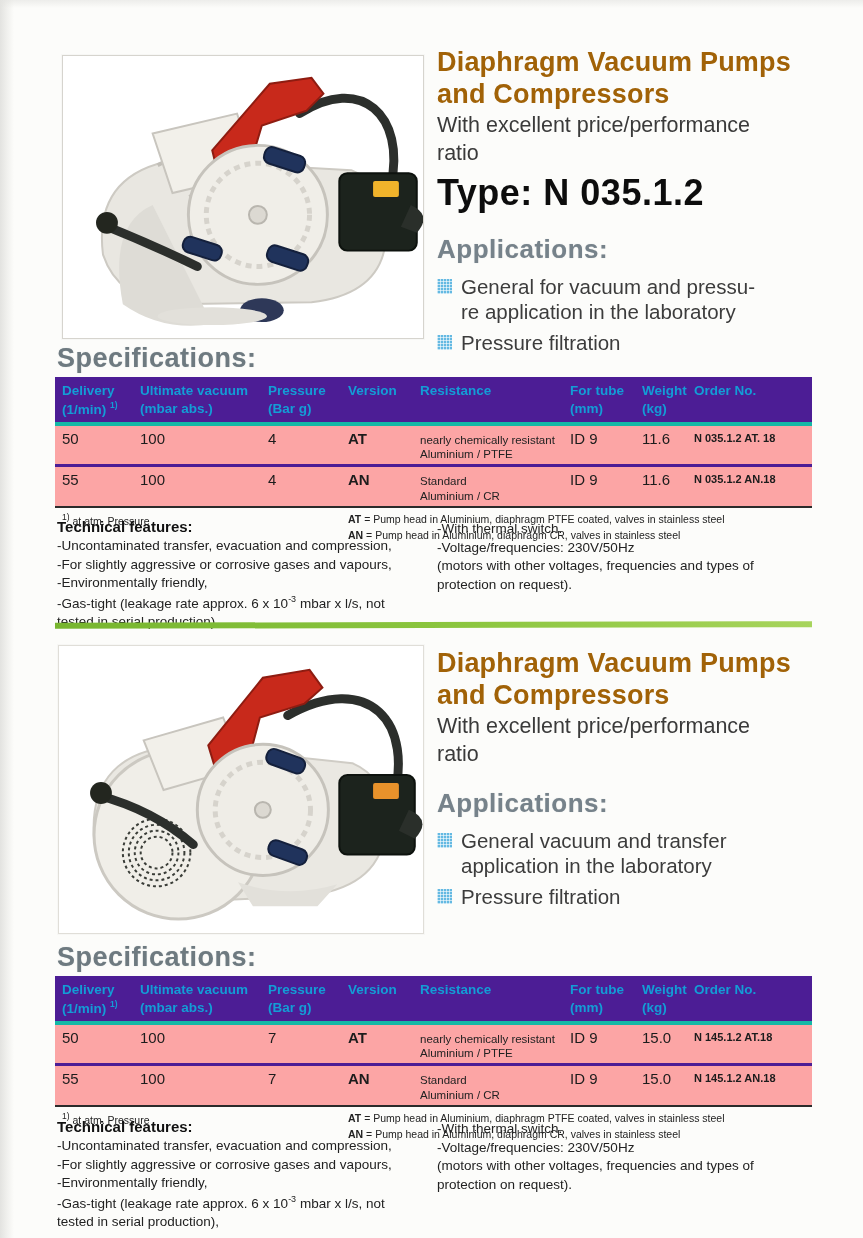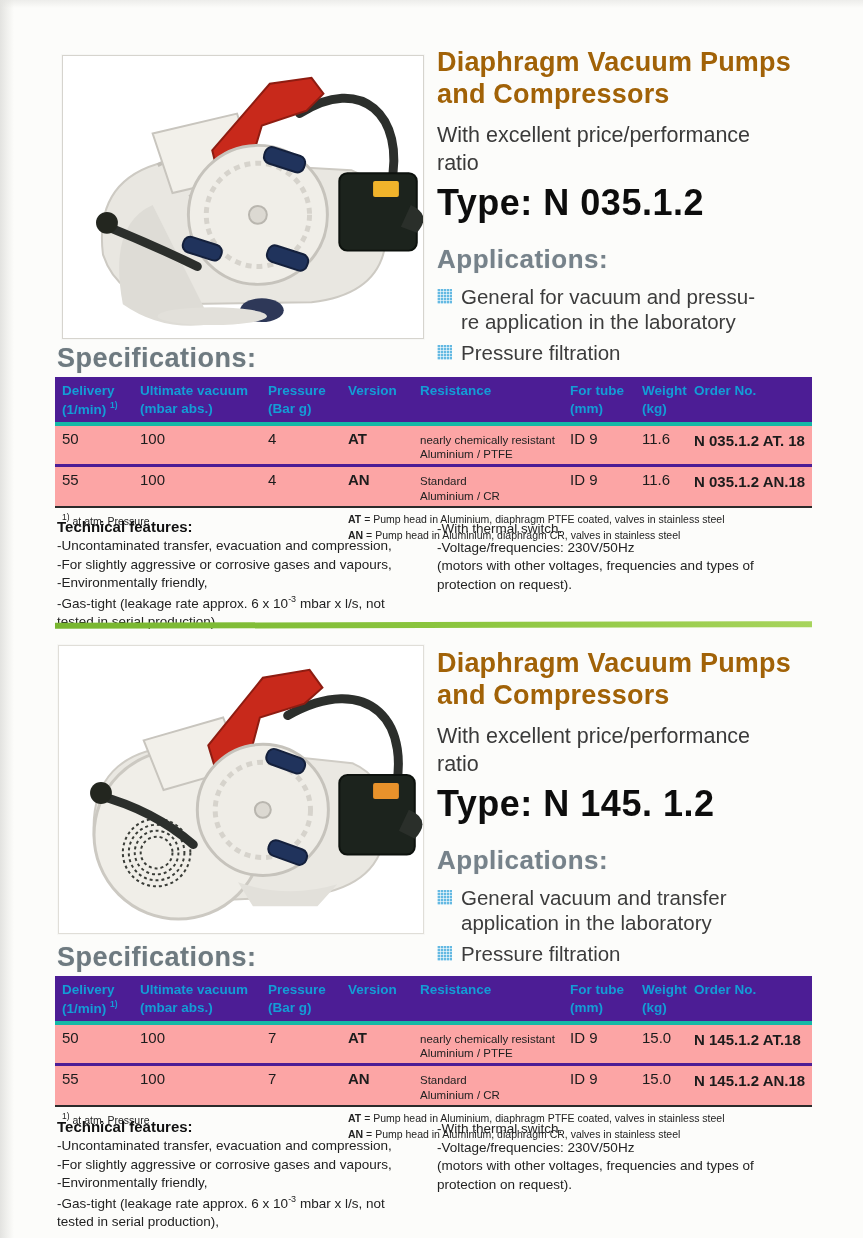--- a/index.html
+++ b/index.html
@@ -26,21 +26,21 @@
     border:1px solid #d6d4ce;
     box-shadow:0 0 0 1px rgba(0,0,0,0.02);
   }
   .photo-box svg { display:block; width:100%; height:100%; }
   .right-col { position:absolute; width:420px; }
   .h-title {
     color:#a16207; font-weight:bold; font-size:27px; line-height:1.17;
     white-space:pre-line; letter-spacing:0.2px;
   }
   .h-sub {
-    margin-top:12px; color:#3a3a3a; font-size:21.5px; line-height:1.28;
+    margin-top:2px; color:#3a3a3a; font-size:21.5px; line-height:1.28;
     white-space:pre-line;
   }
   .h-type {
     margin-top:5px; color:#0d0d0d; font-size:36px; font-weight:bold;
     letter-spacing:0.5px;
   }
   .h-apps {
     margin-top:20px; color:#76828a; font-size:26px; font-weight:bold;
     letter-spacing:0.5px; text-shadow:0 0 1px rgba(120,130,140,0.35);
   }
@@ -70,21 +70,21 @@
   }
   .sup { font-size:8.5px; vertical-align:super; }
   .t-row {
     background:#fca5a5; padding:4px 0 3px; min-height:35px;
   }
   .t-row + .t-row { border-top:3px solid #4c1d95; }
   .t-body { border-bottom:2px solid #2b2b2b; }
   .t-row .cell { padding-left:7px; font-size:15px; color:#1c1c1c; }
   .t-row .cell.version { font-weight:bold; }
   .t-row .cell.resist { font-size:11.5px; line-height:1.25; padding-top:3px; white-space:pre-line; color:#222; }
-  .t-row .cell.order { font-weight:bold; font-size:15px; padding-top:2px; }
+  .t-row .cell.order { font-weight:bold; font-size:11px; padding-top:2px; }
   .t-foot { position:relative; height:34px; font-size:10.5px; color:#222; }
   .fn-left { position:absolute; left:7px; top:4px; }
   .legend { position:absolute; left:293px; top:3px; line-height:1.55; }
   .legend .key { font-weight:bold; }
   .tech-block { position:absolute; width:385px; }
   .tech-h { font-size:15px; font-weight:bold; color:#111; margin-bottom:2px; }
   .ti { font-size:13.5px; line-height:1.38; color:#222; white-space:pre-line; }
   .ti .sup { font-size:9px; }
   .green-bar {
     position:absolute; left:55px; width:757px; height:6px;
@@ -248,21 +248,20 @@
     <path d="M352 165 Q376 175 358 194 L342 186 Z" fill="#2a2f2a"></path>
     <path d="M180 238 Q230 255 280 240 L260 262 L195 262 Z" fill="#e2e0da"></path>
   </svg>
 </div>
 
 <div class="right-col" style="left:437px; top:648px;">
   <div class="h-title">Diaphragm Vacuum Pumps
 and Compressors</div>
   <div class="h-sub">With excellent price/performance
 ratio</div>
-  <div class="h-type">Type: N 145. 1.2</div>
   <div class="h-apps">Applications:</div>
   <div class="app-list">
     <div class="app-item">
       <span class="bullet-sq"></span>
       <span class="app-text">General vacuum and transfer
 application in the laboratory</span>
     </div>
     <div class="app-item">
       <span class="bullet-sq"></span>
       <span class="app-text">Pressure filtration</span>

